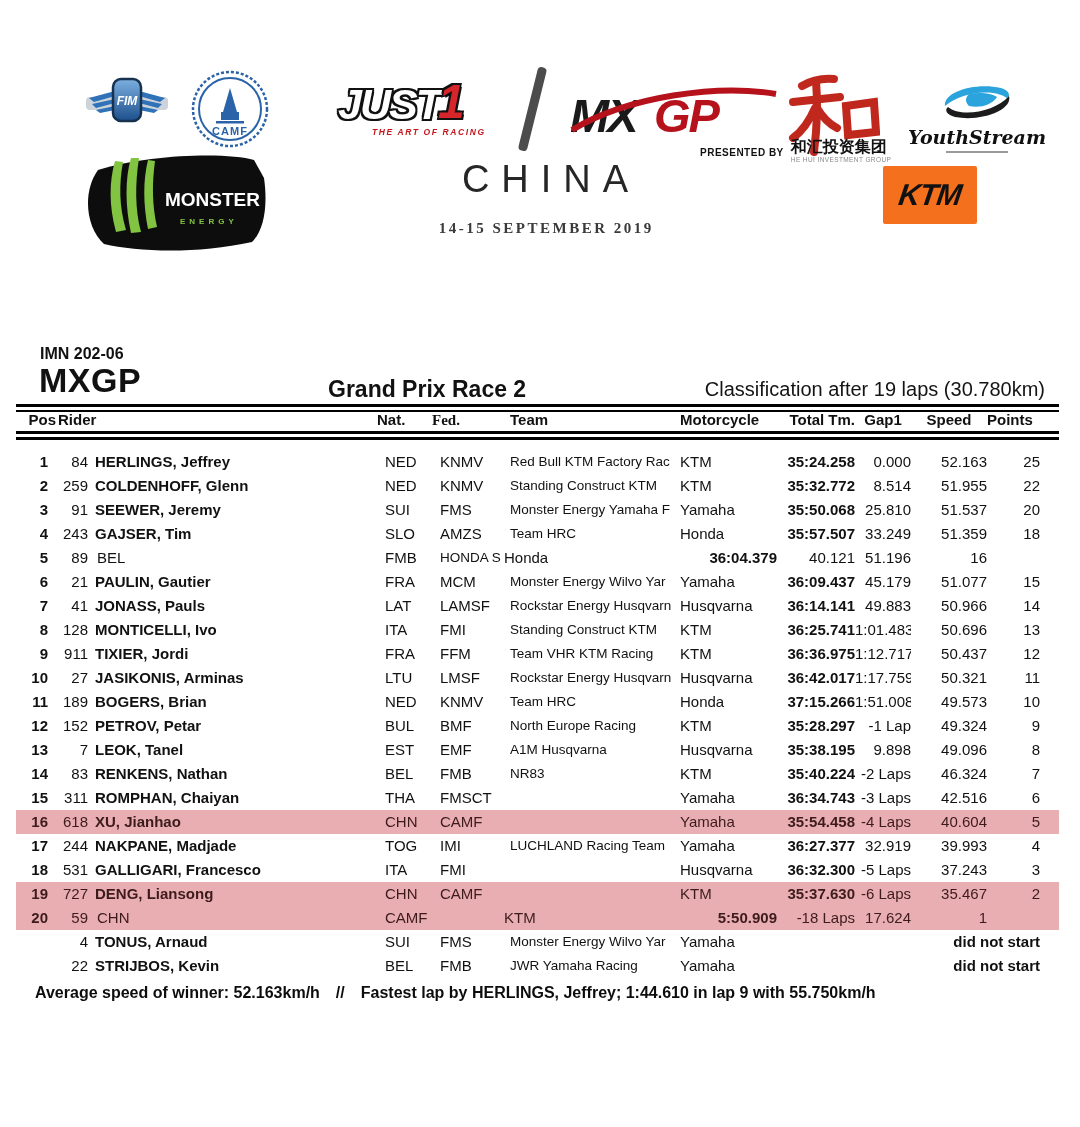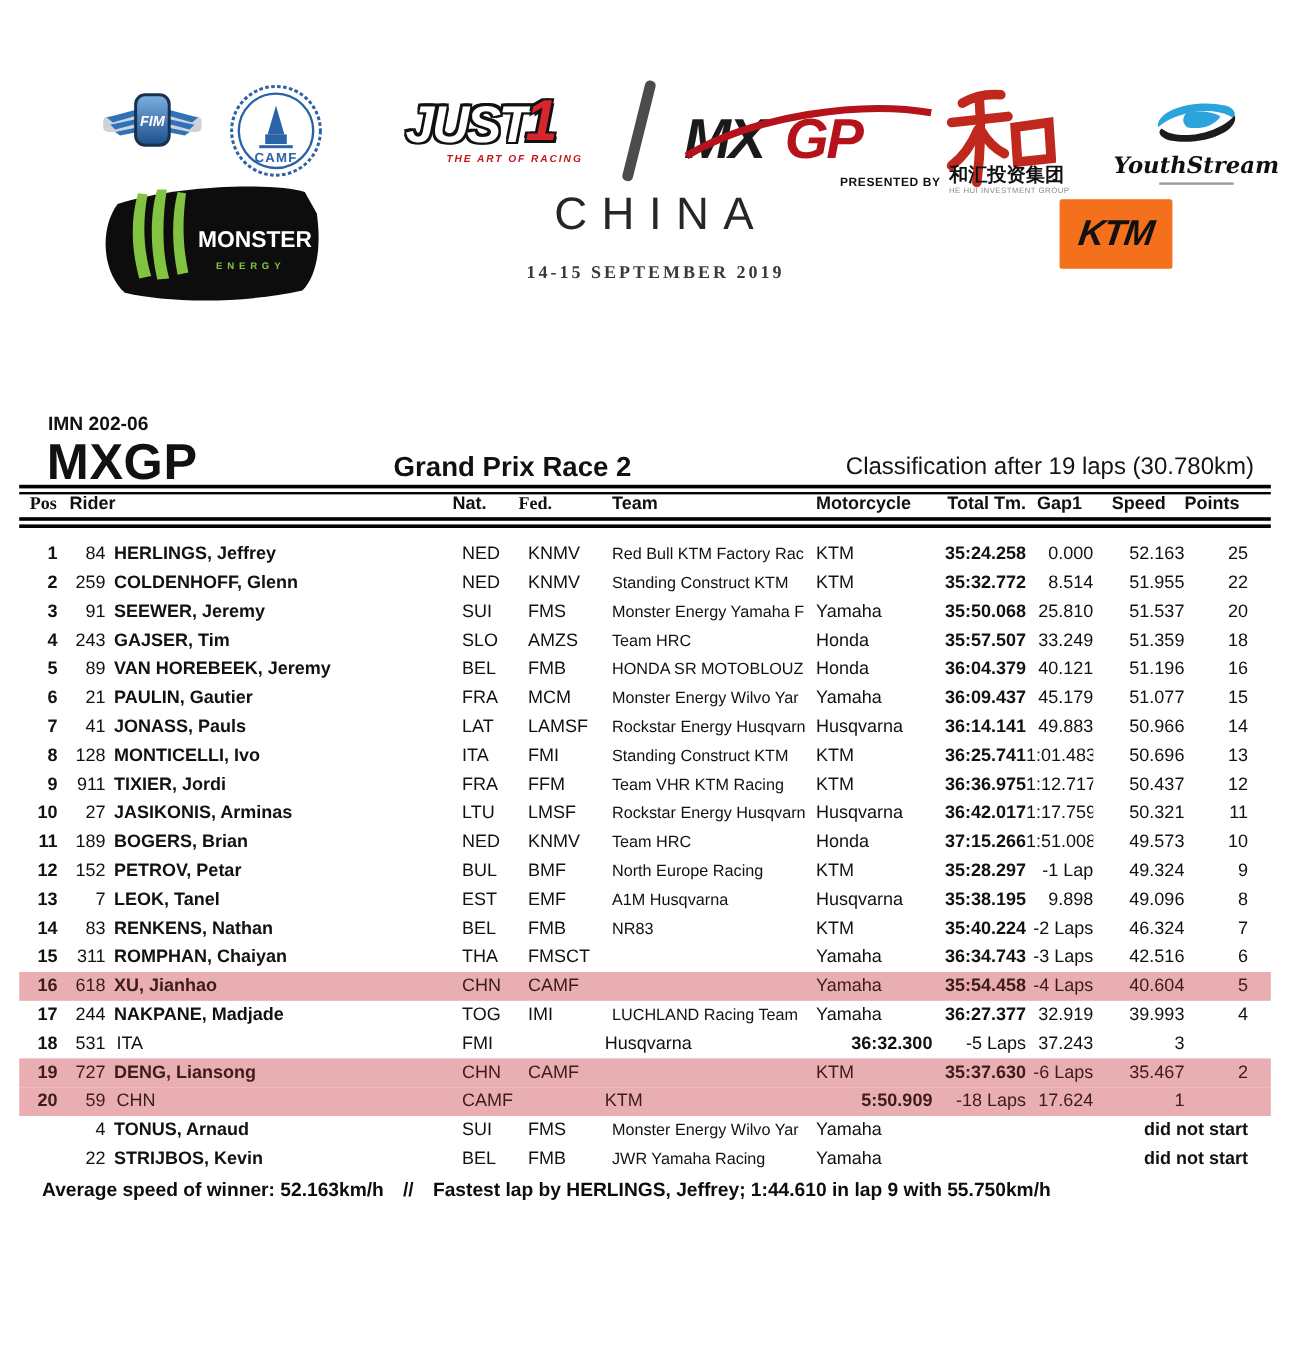--- a/index.html
+++ b/index.html
@@ -29,36 +29,36 @@
   
   .mxgp-logo{left:568px;top:80px;width:212px;height:72px;}
   
   .hehui-char{left:788px;top:70px;width:92px;height:96px;}
   
   .presented{left:700px;top:138px;display:flex;align-items:flex-end;gap:7px;}
   .presented .pby{font-size:10px;font-weight:900;letter-spacing:.5px;color:#111;padding-bottom:5px;}
   .presented .cn{font-size:16px;font-weight:900;color:#111;line-height:1.1;}
   .presented .en{font-size:6.5px;color:#8a8a8a;letter-spacing:.4px;}
   
-  .ys{left:922px;top:80px;width:150px;height:84px;text-align:center;}
+  .ys{left:902px;top:80px;width:150px;height:84px;text-align:center;}
   .ys-name{font-family:"DejaVu Serif",serif;font-style:italic;font-weight:bold;font-size:19px;color:#101010;margin-top:-2px;}
   .ys-tag{width:62px;height:2px;background:#9a9a9a;margin:3px auto 0;}
   
   .ktm{left:883px;top:166px;width:94px;height:58px;background:#f4701d;border-radius:2px;
        display:flex;align-items:center;justify-content:center;}
   .ktm span{font-style:italic;font-weight:900;font-size:30px;color:#111;transform:skewX(-8deg);letter-spacing:-1px;}
   
   .china{position:absolute;left:425px;top:158px;width:240px;text-align:center;
          font-size:38px;font-weight:500;letter-spacing:12px;text-indent:12px;color:#262626;}
   .dates{position:absolute;left:420px;top:220px;width:250px;text-align:center;
          font-family:"Liberation Serif",serif;font-weight:bold;font-size:15px;letter-spacing:2.5px;text-indent:2.5px;color:#3a3a3a;}
 
   
   .imn{position:absolute;left:40px;top:345px;font-size:16px;font-weight:bold;}
-  .class-title{position:absolute;left:39px;top:361px;font-size:42px;font-weight:800;letter-spacing:.5px;}
+  .class-title{position:absolute;left:39px;top:361px;font-size:34px;font-weight:800;letter-spacing:.5px;}
   .race-title{position:absolute;left:328px;top:376px;font-size:23px;font-weight:bold;}
   .classification{position:absolute;right:35px;top:378px;font-size:20px;color:#141414;}
 
   .rule{position:absolute;left:16px;width:1043px;}
   .rule-top{top:404px;height:3px;border-top:3px solid #000;border-bottom:2px solid #000;}
   .rule-mid{top:431px;height:3px;border-top:3px solid #000;border-bottom:3px solid #000;}
 
   
   .thead{position:absolute;left:16px;top:409px;width:1043px;display:grid;height:22px;line-height:22px;
          grid-template-columns:40px 320px 55px 70px 176px 100px 78px 56px 76px 53px 19px;
@@ -73,21 +73,21 @@
   .c-rider{font-weight:bold;padding-left:7px;}
   .c-nat{padding-left:9px;}
   .c-fed{padding-left:9px;}
   .c-team{font-size:13.5px;padding-left:9px;}
   .c-moto{padding-left:3px;}
   .c-total{font-weight:bold;text-align:right;}
   .c-gap{text-align:right;}
   .c-speed{text-align:right;}
   .c-points{text-align:right;}
   .c-status{grid-column:8/12;text-align:right;font-weight:bold;}
-  .th-pos{text-align:center;font-family:Liberation Serif, serif;}
+  .th-pos{text-align:right;}
   .th-rider{padding-left:2px;}
   .th-nat{padding-left:1px;}
   .th-fed{padding-left:1px;font-family:Liberation Serif, serif;}
   .th-team{padding-left:9px;}
   .th-moto{padding-left:3px;}
   .th-total{text-align:right;}
   .th-gap{text-align:center;}
   .th-speed{text-align:center;}
   .th-points{text-align:left;}
 
@@ -276,21 +276,20 @@
         <span class="cell c-moto">Honda</span>
         <span class="cell c-total">35:57.507</span>
         <span class="cell c-gap">33.249</span>
         <span class="cell c-speed">51.359</span>
         <span class="cell c-points">18</span>
         <span class="cell c-pad"></span>
       </div>
       <div class="trow">
         <span class="cell c-pos">5</span>
         <span class="cell c-num">89</span>
-        <span class="cell c-rider">VAN HOREBEEK, Jeremy</span>
         <span class="cell c-nat">BEL</span>
         <span class="cell c-fed">FMB</span>
         <span class="cell c-team">HONDA SR MOTOBLOUZ</span>
         <span class="cell c-moto">Honda</span>
         <span class="cell c-total">36:04.379</span>
         <span class="cell c-gap">40.121</span>
         <span class="cell c-speed">51.196</span>
         <span class="cell c-points">16</span>
         <span class="cell c-pad"></span>
       </div>
@@ -458,20 +457,21 @@
         <span class="cell c-moto">Yamaha</span>
         <span class="cell c-total">36:27.377</span>
         <span class="cell c-gap">32.919</span>
         <span class="cell c-speed">39.993</span>
         <span class="cell c-points">4</span>
         <span class="cell c-pad"></span>
       </div>
       <div class="trow">
         <span class="cell c-pos">18</span>
         <span class="cell c-num">531</span>
+        <span class="cell c-rider">GALLIGARI, Francesco</span>
         <span class="cell c-nat">ITA</span>
         <span class="cell c-fed">FMI</span>
         <span class="cell c-team"></span>
         <span class="cell c-moto">Husqvarna</span>
         <span class="cell c-total">36:32.300</span>
         <span class="cell c-gap">-5 Laps</span>
         <span class="cell c-speed">37.243</span>
         <span class="cell c-points">3</span>
         <span class="cell c-pad"></span>
       </div>

